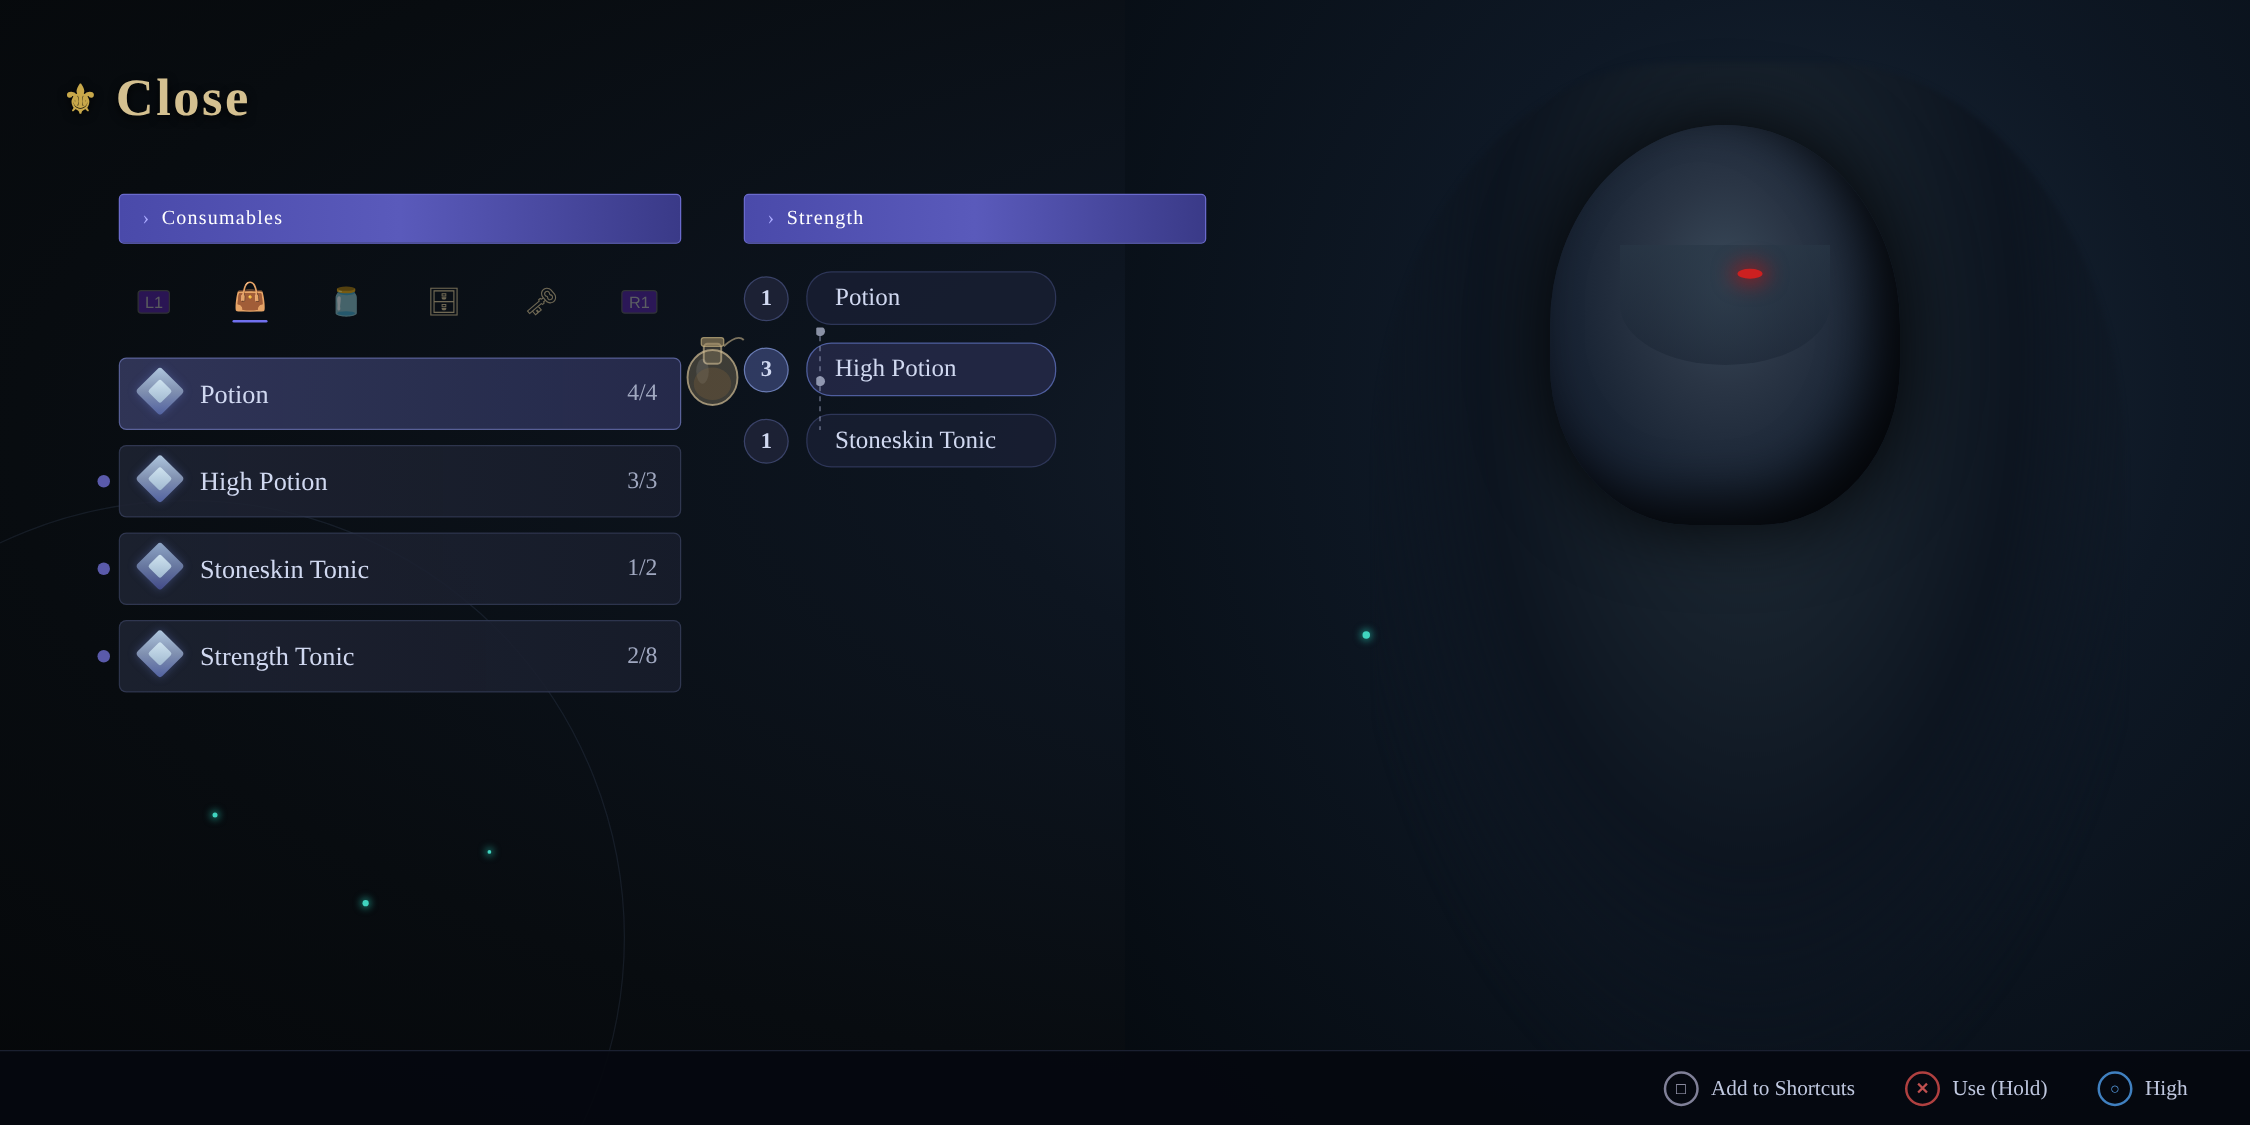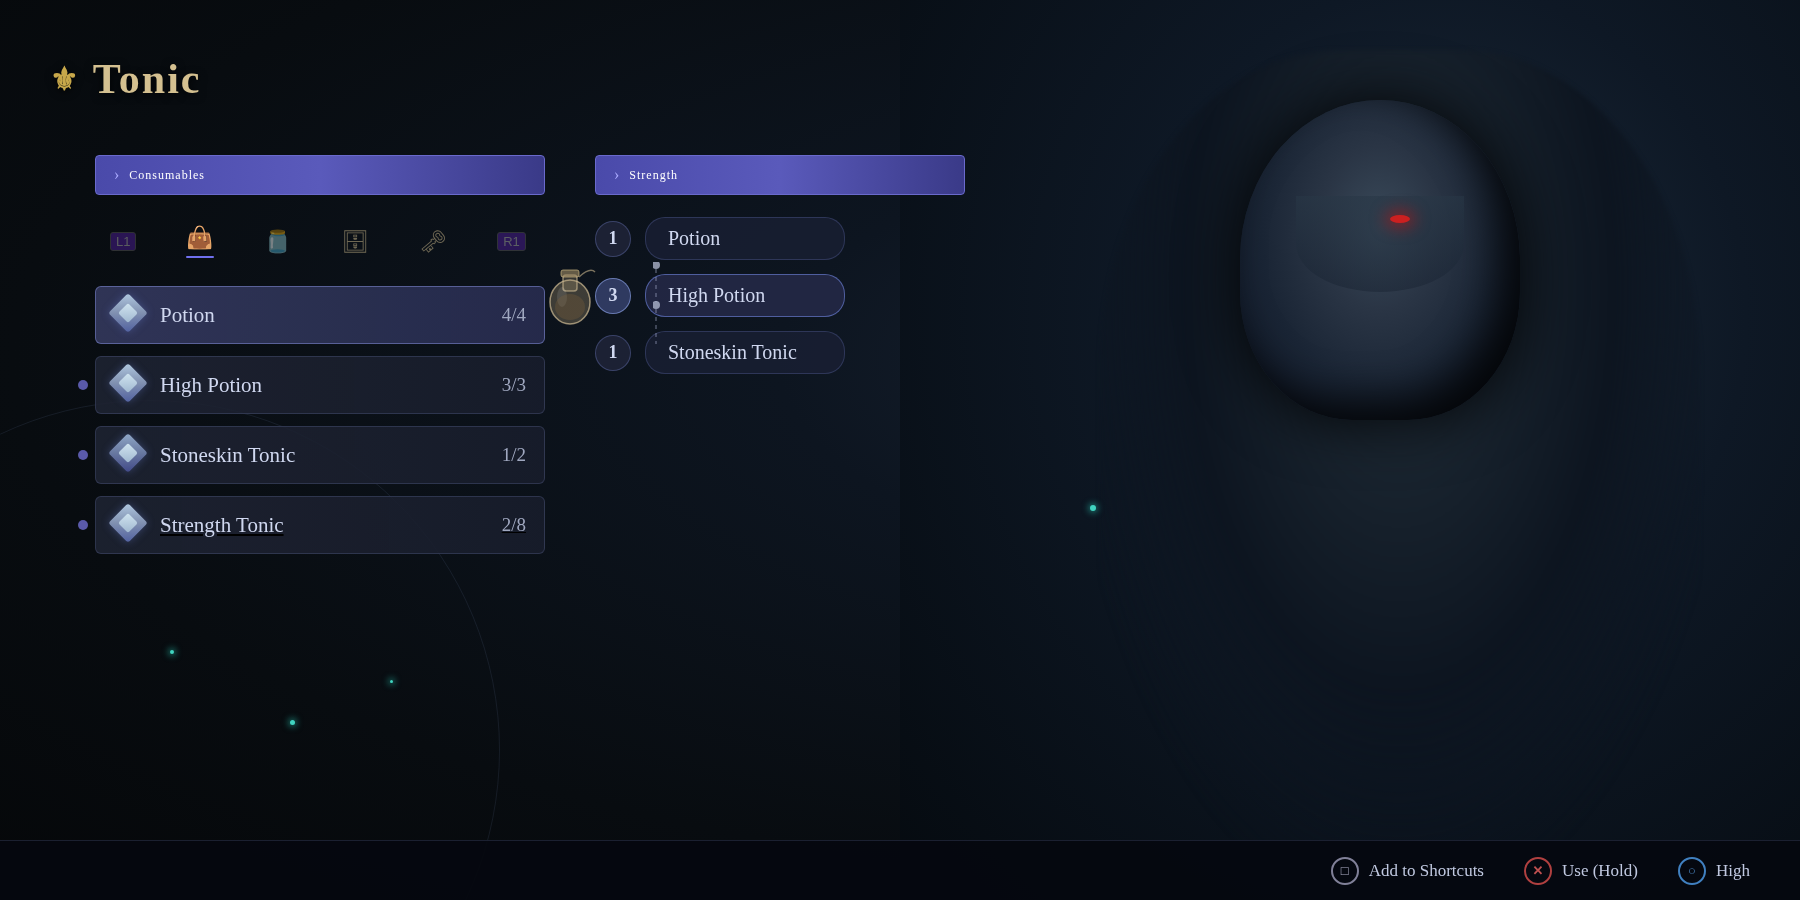--- a/index.html
+++ b/index.html
@@ -144,21 +144,21 @@
       width: 450px;
     }
 
     .category-arrow {
       color: #aaaaff;
       font-size: 16px;
     }
 
     .category-label {
       color: #ffffff;
-      font-size: 12px;
+      font-size: 16px;
       letter-spacing: 1px;
     }
 
     
     .tab-bar {
       display: flex;
       align-items: center;
       gap: 30px;
       margin-bottom: 20px;
       padding-left: 5px;
@@ -410,21 +410,21 @@
 
 <div class="glow-dot" style="width:6px;height:6px;left:1090px;top:505px;"></div>
 <div class="glow-dot" style="width:4px;height:4px;left:170px;top:650px;"></div>
 <div class="glow-dot" style="width:5px;height:5px;left:290px;top:720px;"></div>
 <div class="glow-dot" style="width:3px;height:3px;left:390px;top:680px;"></div>
 
 <div class="ui-overlay">
 
   <div class="page-title">
     <span class="title-icon">⚜</span>
-    <span>Tonic</span>
+    <span>Close</span>
   </div>
 
   <div class="left-panel">
 
     <div class="category-header">
       <span class="category-arrow">›</span>
       <span class="category-label">Consumables</span>
     </div>
 
     <div class="tab-bar">
@@ -469,21 +469,21 @@
 
       <div class="item-row" style="position:relative;">
         <div class="item-dot"></div>
         <div class="item-gem">
           <div class="diamond-icon" style="background: linear-gradient(135deg, #90a8c8 0%, #6878a0 50%, #404888 100%);"></div>
         </div>
         <span class="item-name">Stoneskin Tonic</span>
         <span class="item-count">1/2</span>
       </div>
 
-      <div class="item-row" style="position:relative;text-decoration:underline;">
+      <div class="item-row" style="position:relative;">
         <div class="item-dot"></div>
         <div class="item-gem">
           <div class="diamond-icon" style="background: linear-gradient(135deg, #b0c8e0 0%, #8090b0 50%, #5060a0 100%);"></div>
         </div>
         <span class="item-name">Strength Tonic</span>
         <span class="item-count">2/8</span>
       </div>
 
     </div>
   </div>

